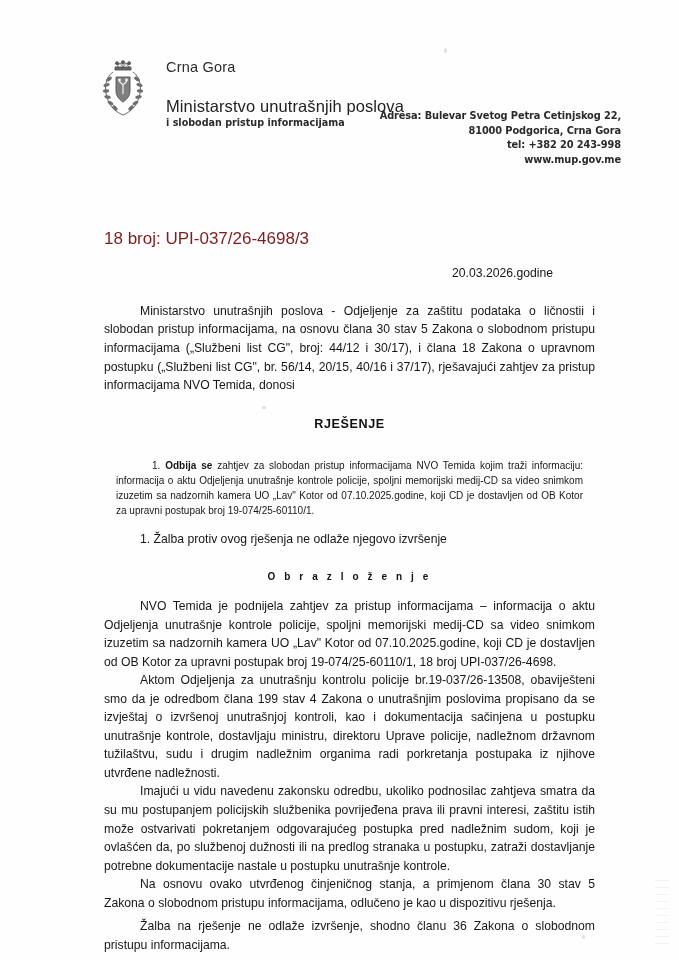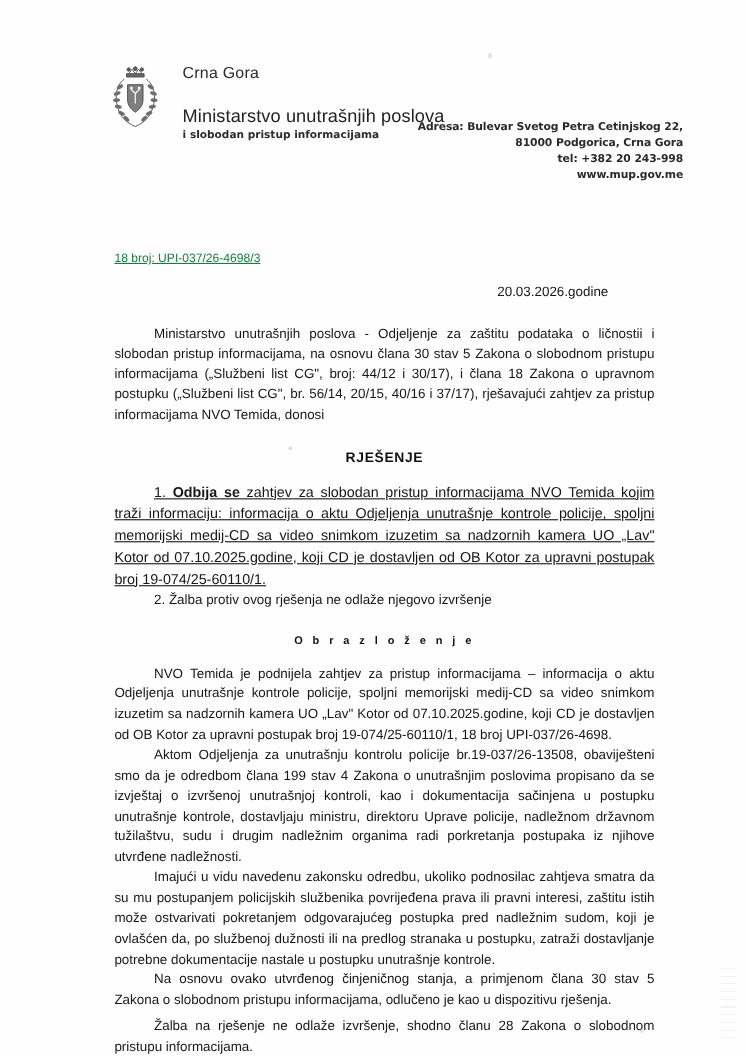--- a/index.html
+++ b/index.html
@@ -86,24 +86,23 @@
 
   
   .doc {
     position: absolute;
     left: 104px;
     right: 84px;
     top: 228px;
   }
 
   .refno {
-    font-size: 11px;
-    color: #15803d;
+    font-size: 17px;
+    color: #7f1d1d;
     line-height: 1.35;
-    text-decoration: underline;
   }
 
   .date {
     margin-top: 15px;
     text-align: right;
     font-size: 12.2px;
     color: #161616;
     padding-right: 42px;
   }
 
@@ -130,27 +129,26 @@
   }
   .heading-spaced {
     text-align: center;
     font-size: 10px;
     font-weight: bold;
     letter-spacing: 3.1px;
     color: #111;
   }
 
   .item-line {
-    font-size: 13px;
+    font-size: 10px;
     line-height: 1.52;
     text-align: justify;
     color: #171717;
-    margin: 0;
+    margin: 12px;
     text-indent: 36px;
-    text-decoration: underline;
   }
 
   b.strong { font-weight: bold; }
 
   .item-2 {
     font-size: 12.2px;
     line-height: 1.52;
     color: #171717;
     margin: 0;
     padding-left: 36px;
@@ -253,39 +251,39 @@
     <p class="para nostretch">Ministarstvo unutrašnjih poslova - Odjeljenje za zaštitu podataka o ličnostii i slobodan pristup informacijama, na osnovu člana 30 stav 5 Zakona o slobodnom pristupu informacijama („Službeni list CG", broj: 44/12 i 30/17), i člana 18 Zakona o upravnom postupku („Službeni list CG", br. 56/14, 20/15, 40/16 i 37/17), rješavajući zahtjev za pristup informacijama NVO Temida, donosi</p>
 
     <div class="gap-lg"></div>
 
     <div class="heading-center">RJEŠENJE</div>
 
     <div class="gap-md"></div>
 
     <p class="item-line nostretch"><span>1.</span> <b class="strong">Odbija se</b><span> zahtjev za slobodan pristup informacijama NVO Temida kojim traži informaciju: informacija o aktu Odjeljenja unutrašnje kontrole policije, spoljni memorijski medij-CD sa video snimkom izuzetim sa nadzornih kamera UO „Lav" Kotor od 07.10.2025.godine, koji CD je dostavljen od OB Kotor za upravni postupak broj 19-074/25-60110/1.</span></p>
 
-    <p class="item-2">2.  Žalba protiv ovog rješenja ne odlaže njegovo izvršenje</p>
+    <p class="item-2">1.  Žalba protiv ovog rješenja ne odlaže njegovo izvršenje</p>
 
     <div class="gap-lg"></div>
 
     <div class="heading-spaced">O b r a z l o ž e n j e</div>
 
     <div class="gap-md"></div>
 
     <p class="para nostretch">NVO Temida je podnijela zahtjev za pristup informacijama – informacija o aktu Odjeljenja unutrašnje kontrole policije, spoljni memorijski medij-CD sa video snimkom izuzetim sa nadzornih kamera UO „Lav" Kotor od 07.10.2025.godine, koji CD je dostavljen od OB Kotor za upravni postupak broj 19-074/25-60110/1, 18 broj UPI-037/26-4698.</p>
 
     <p class="para nostretch">Aktom Odjeljenja za unutrašnju kontrolu policije br.19-037/26-13508, obaviješteni smo da je odredbom člana 199 stav 4 Zakona o unutrašnjim poslovima propisano da se izvještaj o izvršenoj unutrašnjoj kontroli, kao i dokumentacija  sačinjena u postupku unutrašnje kontrole, dostavljaju ministru, direktoru Uprave policije, nadležnom državnom tužilaštvu, sudu i drugim nadležnim organima radi porkretanja postupaka iz njihove utvrđene nadležnosti.</p>
 
     <p class="para nostretch">Imajući u vidu navedenu zakonsku odredbu, ukoliko podnosilac zahtjeva smatra da su mu postupanjem policijskih službenika povrijeđena prava ili pravni interesi, zaštitu istih može ostvarivati pokretanjem odgovarajućeg postupka pred nadležnim sudom, koji je ovlašćen da, po službenoj dužnosti ili na predlog stranaka u postupku, zatraži dostavljanje potrebne dokumentacije nastale u postupku unutrašnje kontrole.</p>
 
     <p class="para nostretch">Na osnovu ovako utvrđenog činjeničnog stanja, a primjenom člana 30 stav 5 Zakona o slobodnom pristupu informacijama, odlučeno je kao u dispozitivu rješenja.</p>
 
     <div class="gap-sm"></div>
 
-    <p class="para nostretch">Žalba na rješenje ne odlaže izvršenje, shodno članu 28 Zakona o slobodnom pristupu informacijama.</p>
+    <p class="para nostretch">Žalba na rješenje ne odlaže izvršenje, shodno članu 36 Zakona o slobodnom pristupu informacijama.</p>
 
   </div>
 
   <div class="scan-edge"></div>
   <div class="scan-speck" style="left:444px; top:48px;  width:3px; height:5px;"></div>
   <div class="scan-speck" style="left:262px; top:406px; width:4px; height:3px;"></div>
   <div class="scan-speck" style="left:582px; top:935px; width:3px; height:4px;"></div>
 
 </div>
 

